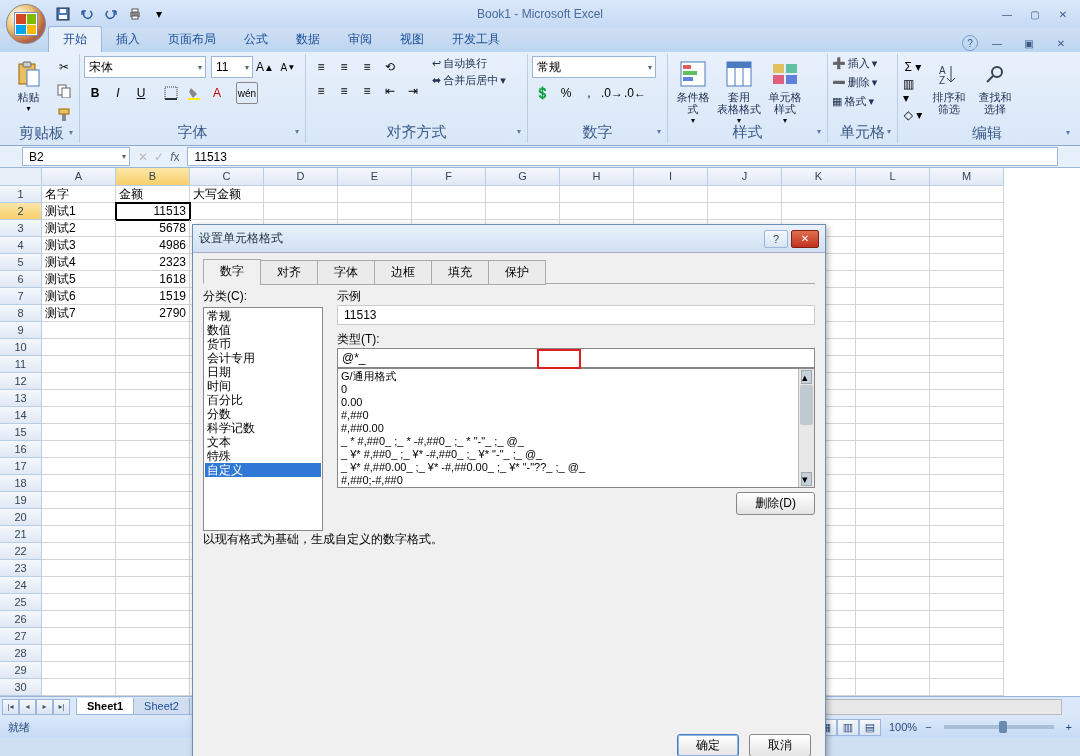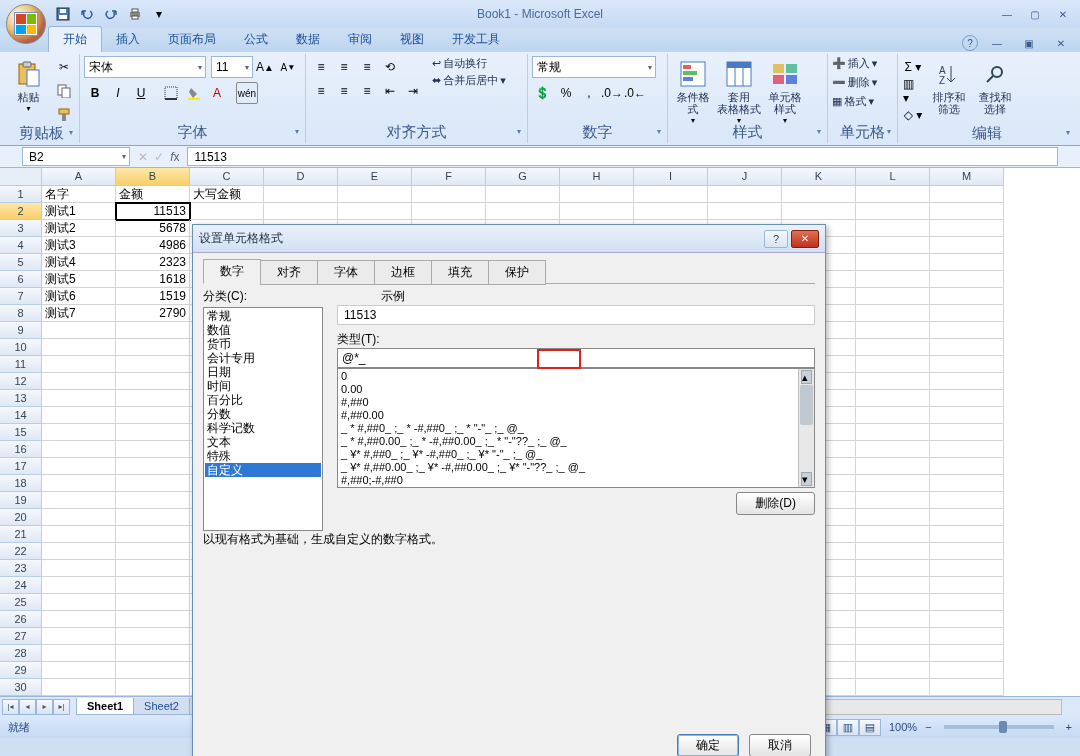--- a/index.html
+++ b/index.html
@@ -70,21 +70,21 @@
 .dlg-tabs{ display:flex; border-bottom:1px solid #aaa; margin-bottom:4px;}
 .dlg-tab{ padding:3px 16px; border:1px solid #aaa; background:#ebebeb; margin-right:-1px; margin-bottom:-1px; font-size:12px; position:relative; top:1px;}
 .dlg-tab.active{ background:#f0f0f0; border-bottom:1px solid #f0f0f0; top:0;}
 .dlg-content{ display:flex; gap:14px; }
 .cat-col{ width:120px;}
 .cat-lbl{ font-size:12px; margin-bottom:2px;}
 .cat-list{ border:1px solid #888; background:#fff; height:224px; overflow:hidden; font-size:12px; line-height:14px; padding:1px;}
 .cat-item{ padding:0 2px; white-space:nowrap;}
 .cat-item.sel{ background:#3078d6; color:#fff;}
 .right-col{ flex:1;}
-.sample-lbl{ font-size:12px;margin-left:44px;}
+.sample-lbl{ font-size:12px;}
 .sample-box{ border:1px solid #ccc; background:#fff; height:20px; padding:2px 6px; margin-bottom:6px;}
 .type-lbl{font-size:12px;}
 .type-input{ width:100%; height:20px; border:1px solid #888; background:#fff; padding:1px 4px; font-size:12px;}
 .red-highlight{ position:absolute; border:2px solid #e02020; pointer-events:none; z-index:110;}
 .fmt-list{ border:1px solid #888; background:#fff; height:120px; overflow:hidden; font-family:monospace,"SimSun"; font-size:11px; line-height:13px; padding:1px; position:relative;}
 .fmt-list .scrl{ position:absolute; right:0; top:0; bottom:0; width:16px; background:#e8e8e8; border-left:1px solid #bbb;}
 .fmt-list .scrl .thumb{position:absolute; left:1px; right:1px; background:#c0c8d0; border-radius:2px;}
 .delete-row{ text-align:right; margin-top:4px;}
 .dlg-btn{ padding:2px 18px; border:1px solid #888; background:linear-gradient(#fff,#e4e4e4); border-radius:3px; font-size:12px;}
 .dlg-btn.primary{ border:1px solid #4a7ac0; box-shadow:0 0 0 1px #8fb5e5 inset;}
@@ -921,26 +921,26 @@
             <div class="cat-item">特殊</div>
             <div class="cat-item sel">自定义</div>
           </div>
       </div>
       <div class="right-col">
         <div class="sample-lbl">示例</div>
         <div class="sample-box">11513</div>
         <div class="type-lbl">类型(T):</div>
         <input class="type-input" value="@*_" style="">
         <div class="fmt-list" id="fmt-list">
+          <div style="padding: 0px 2px; white-space: nowrap; overflow: hidden;">G/通用格式</div>
             <div style="padding: 0px 2px; white-space: nowrap; overflow: hidden;">0</div>
             <div style="padding: 0px 2px; white-space: nowrap; overflow: hidden;">0.00</div>
             <div style="padding: 0px 2px; white-space: nowrap; overflow: hidden;">#,##0</div>
             <div style="padding: 0px 2px; white-space: nowrap; overflow: hidden;">#,##0.00</div>
             <div style="padding: 0px 2px; white-space: nowrap; overflow: hidden;">_ * #,##0_ ;_ * -#,##0_ ;_ * "-"_ ;_ @_ </div>
-            <div style="padding: 0px 2px; white-space: nowrap; overflow: hidden;">_ * #,##0.00_ ;_ * -#,##0.00_ ;_ * "-"??_ ;_ @_ </div>
             <div style="padding: 0px 2px; white-space: nowrap; overflow: hidden;">_ ¥* #,##0_ ;_ ¥* -#,##0_ ;_ ¥* "-"_ ;_ @_ </div>
             <div style="padding: 0px 2px; white-space: nowrap; overflow: hidden;">_ ¥* #,##0.00_ ;_ ¥* -#,##0.00_ ;_ ¥* "-"??_ ;_ @_ </div>
             <div style="padding: 0px 2px; white-space: nowrap; overflow: hidden;">#,##0;-#,##0</div>
             <div class="scrl">
               <div style="height:14px; top:1px; left:2px; right:2px; background:#c8d0da; position:absolute; border:1px solid #9aa;">▴</div>
               <div class="thumb" style="top:16px; height:40px;"></div>
               <div style="height:14px; bottom:1px; left:2px; right:2px; background:#c8d0da; position:absolute; border:1px solid #9aa;">▾</div>
             </div>
         </div>
         <div class="delete-row"><button class="dlg-btn">删除(D)</button></div>

